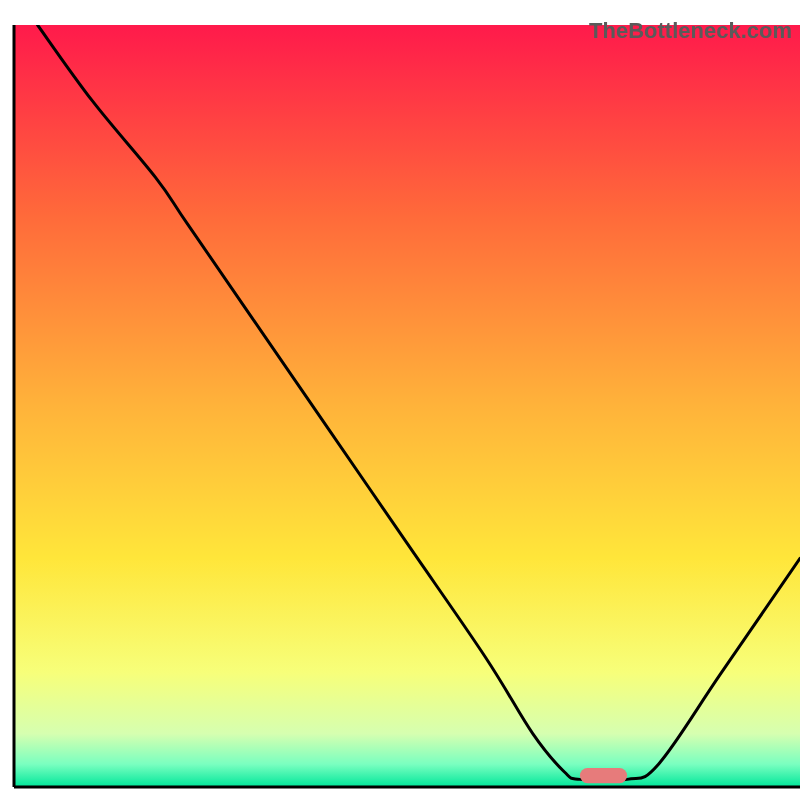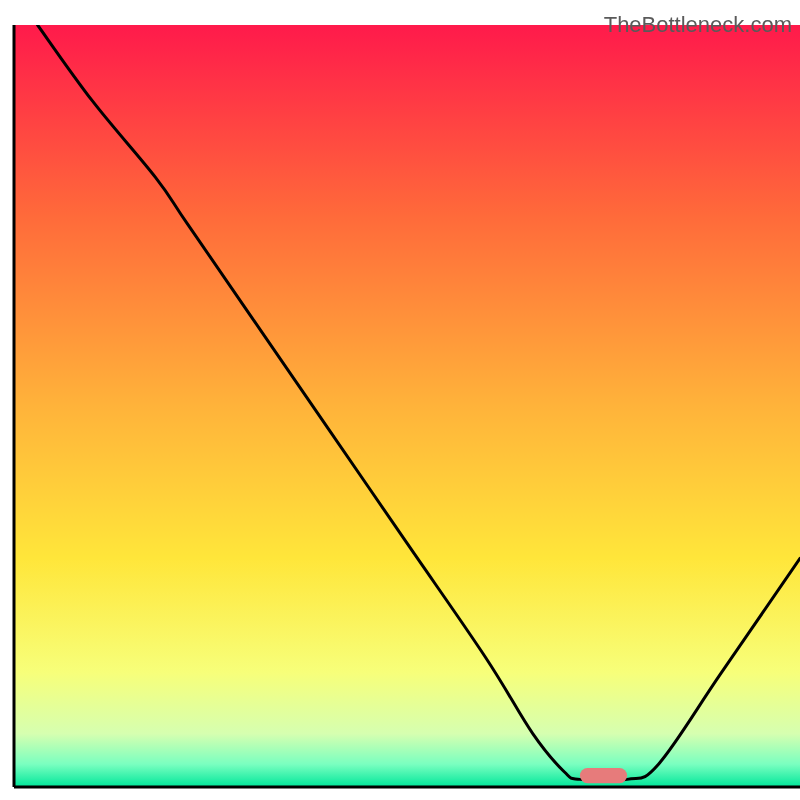--- a/index.html
+++ b/index.html
@@ -10,25 +10,25 @@
     background: #ffffff;
     font-family: Arial, Helvetica, sans-serif;
   }
   .chart-container {
     position: relative;
     width: 800px;
     height: 800px;
   }
   .watermark {
     position: absolute;
-    top: 12px;
+    top: 18px;
     right: 8px;
     font-size: 22px;
     color: #5a5a5a;
-    font-weight: 400;
+    font-weight: 700;
     z-index: 10;
   }
   svg.chart {
     position: absolute;
     top: 0;
     left: 0;
   }
 </style>
 </head>
 <body>

